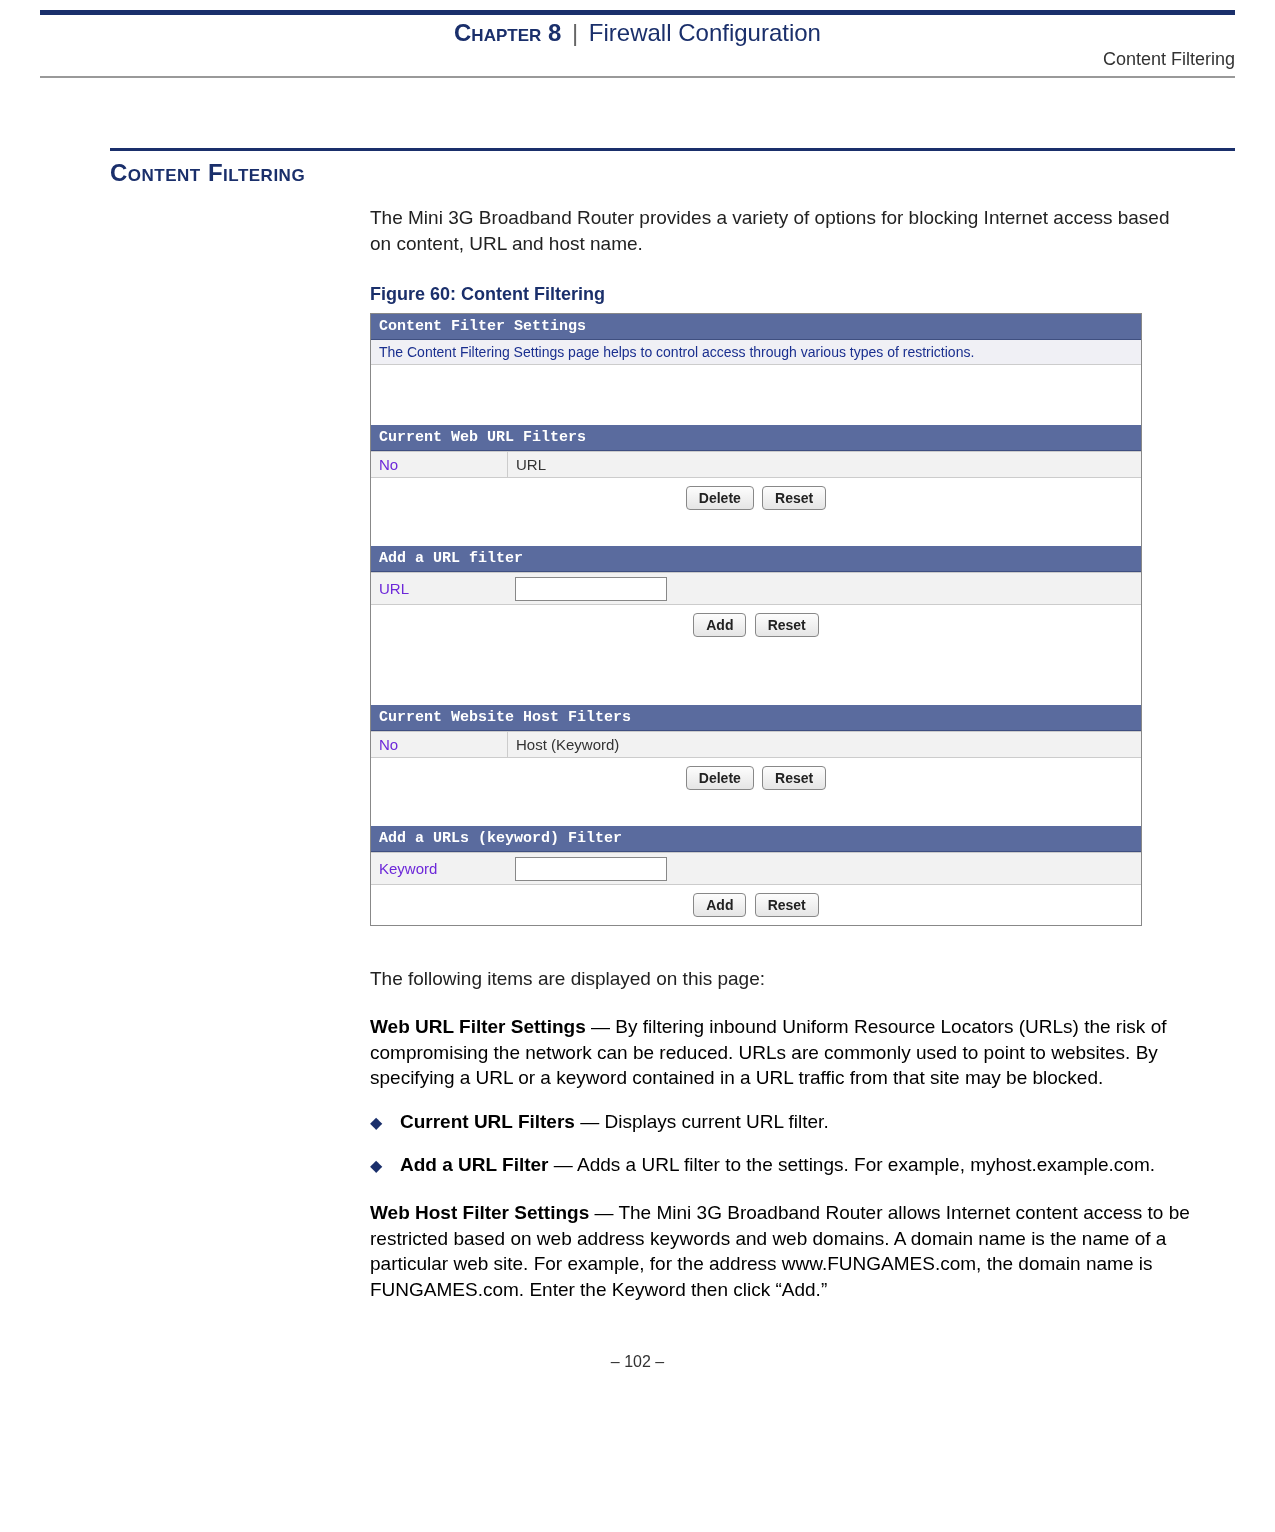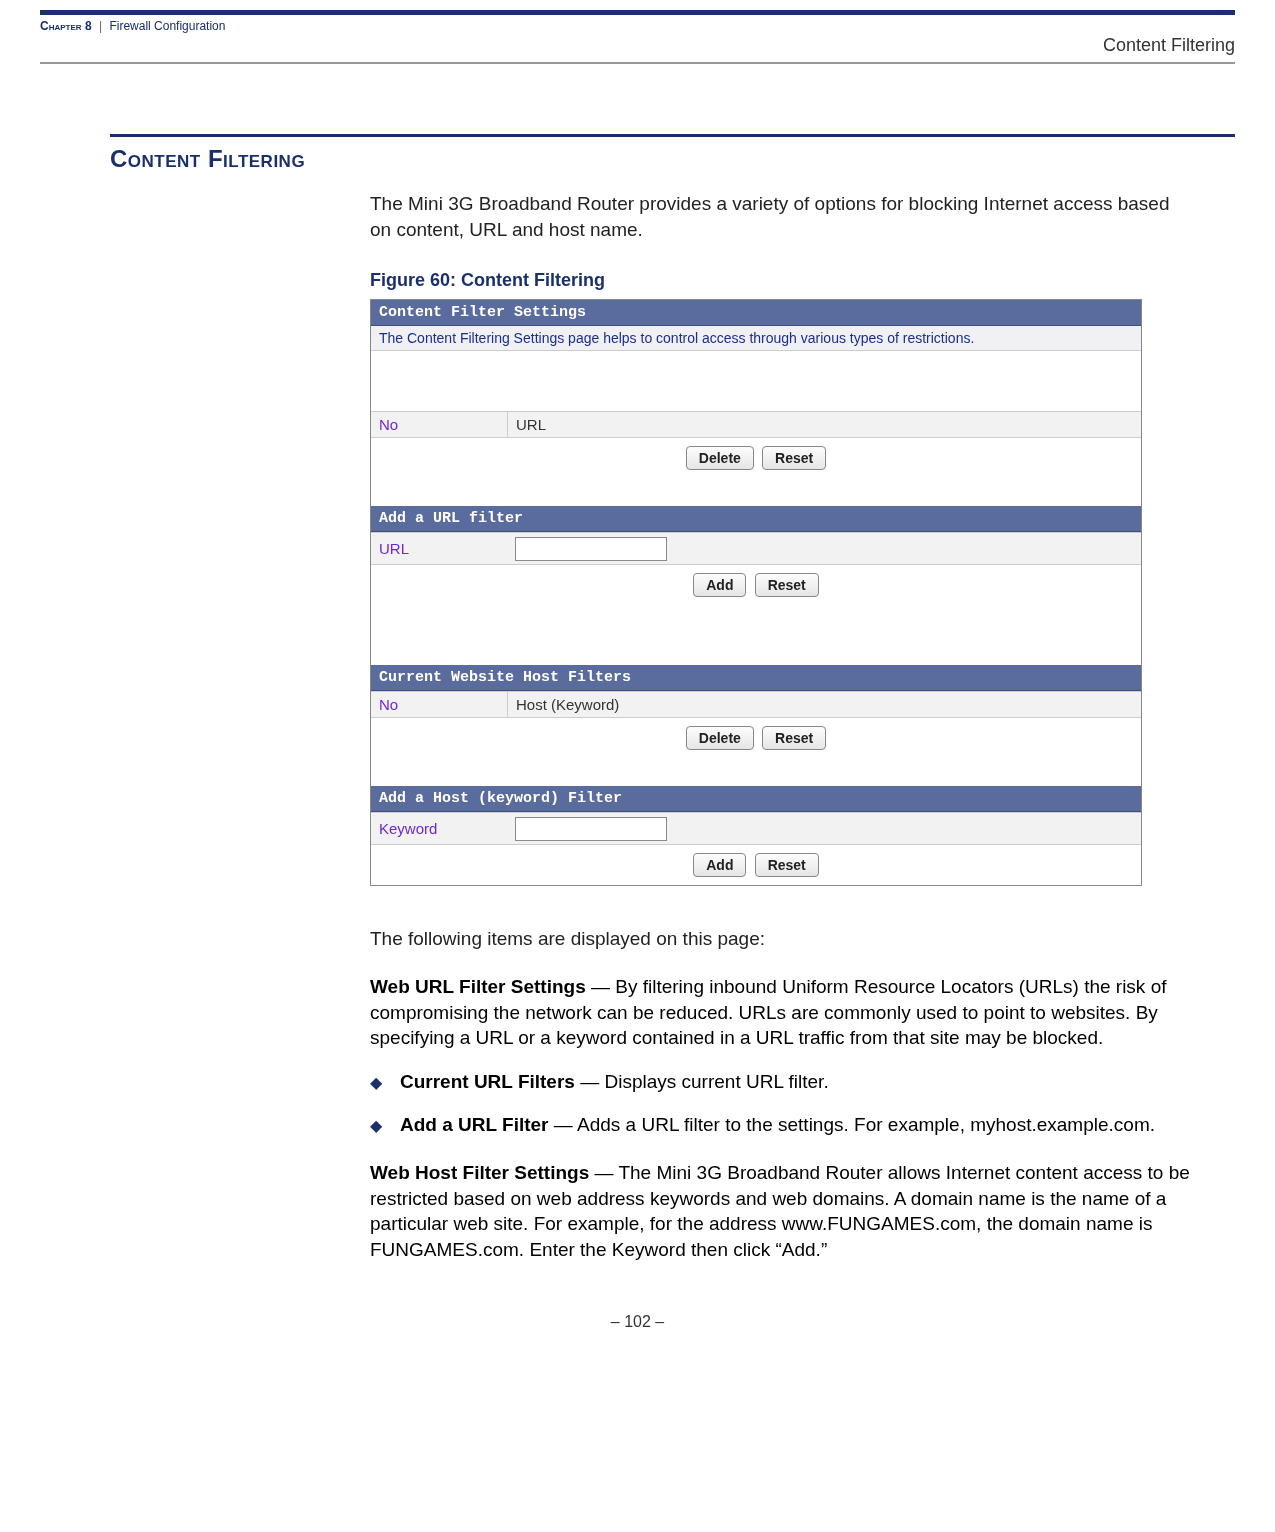--- a/index.html
+++ b/index.html
@@ -13,23 +13,23 @@
     width: 1275px;
     position: relative;
     padding-bottom: 60px;
   }
   .top-rule {
     height: 5px;
     background: #1a2f6b;
     margin: 10px 40px 0 40px;
   }
   .header-text {
-    text-align: left;
+    text-align: center;
     margin: 4px 40px 0 40px;
-    font-size: 12px;
+    font-size: 24px;
     color: #1a2f6b;
   }
   .header-chapter {
     font-weight: bold;
     font-variant: small-caps;
   }
   .header-sep {
     color: #666;
     font-weight: normal;
     padding: 0 4px;
@@ -212,20 +212,21 @@
   <div class="body-col">
     <div class="intro">The Mini 3G Broadband Router provides a variety of options for blocking Internet access based on content, URL and host name.</div>
 
     <div class="figure-caption">Figure 60:  Content Filtering</div>
 
     <div class="screenshot">
       <div class="ss-bar-blue">Content Filter Settings</div>
       <div class="ss-helper">The Content Filtering Settings page helps to control access through various types of restrictions.</div>
       <div class="ss-gap"></div>
 
+      <div class="ss-bar-blue">Current Web URL Filters</div>
       <div class="ss-row-head">
         <div class="ss-cell-l">No</div>
         <div class="ss-cell-r">URL</div>
       </div>
       <div class="ss-buttons">
         <span class="ss-btn">Delete</span>
         <span class="ss-btn">Reset</span>
       </div>
       <div class="ss-gap-sm"></div>
 
@@ -244,21 +245,21 @@
       <div class="ss-row-head">
         <div class="ss-cell-l">No</div>
         <div class="ss-cell-r">Host (Keyword)</div>
       </div>
       <div class="ss-buttons">
         <span class="ss-btn">Delete</span>
         <span class="ss-btn">Reset</span>
       </div>
       <div class="ss-gap-sm"></div>
 
-      <div class="ss-bar-blue">Add a Host (keyword) Filter</div>
+      <div class="ss-bar-blue">Add a URLs (keyword) Filter</div>
       <div class="ss-row-field">
         <div class="ss-cell-l" style="border-right:none;">Keyword</div>
         <div class="ss-input"></div>
       </div>
       <div class="ss-buttons">
         <span class="ss-btn">Add</span>
         <span class="ss-btn">Reset</span>
       </div>
     </div>
 

